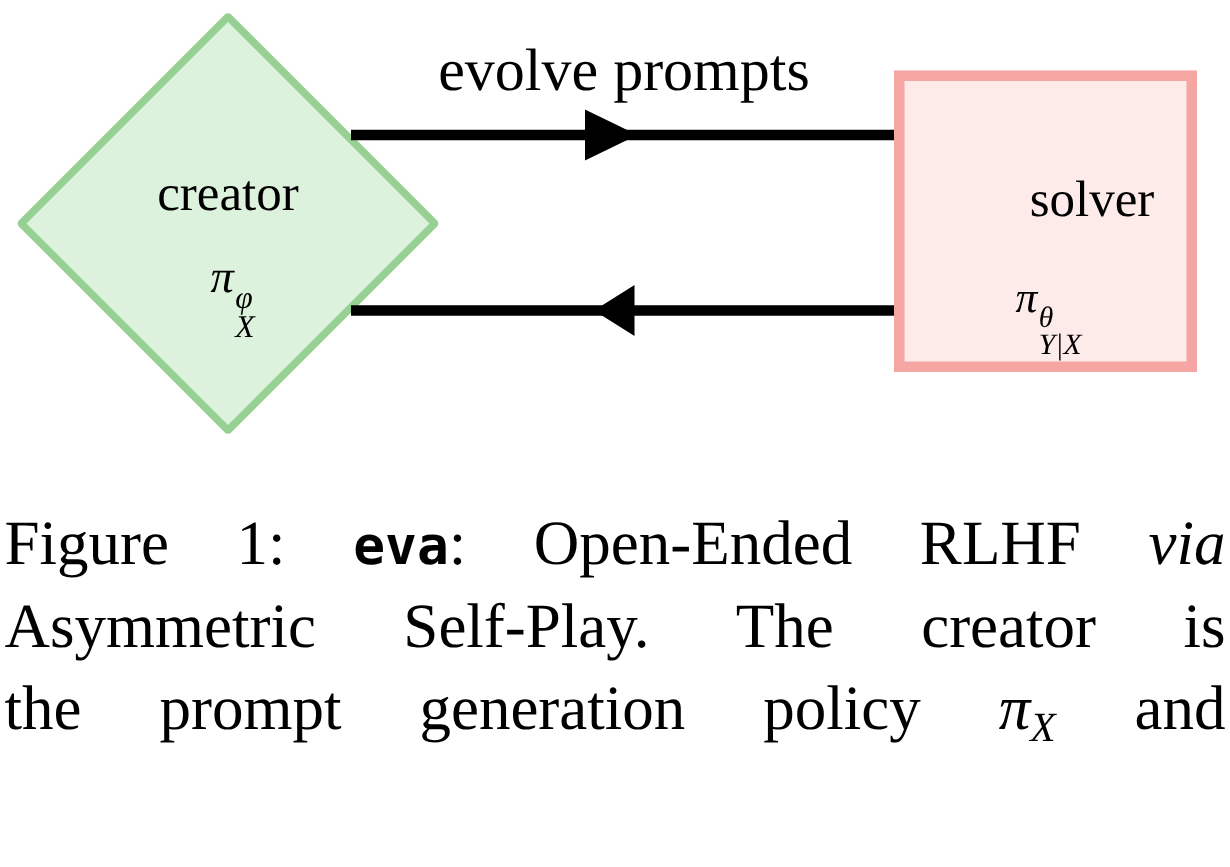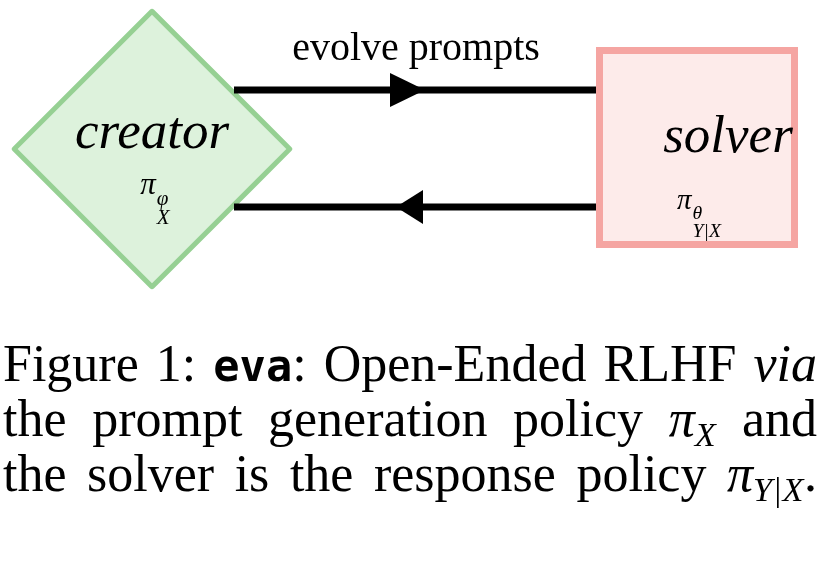--- a/index.html
+++ b/index.html
@@ -34,24 +34,23 @@
   }
   .solver-box {
     position: absolute; left: 596px; top: 47px;
     width: 202px; height: 201px;
     background: var(--solver-fill);
     border: 7px solid var(--solver-border);
   }
   .node-label {
     position: absolute;
     transform: translate(-50%, -50%);
-    font-size: 53px;
+    font-size: 34px;
     line-height: 1;
     white-space: nowrap;
-    font-style: italic;
   }
   .creator-label { left: 152px; top: 130px; }
   .solver-label  { left: 728px; top: 134px; }
 
   .policy {
     position: absolute;
     transform: translate(-50%, -50%);
     font-style: italic;
     white-space: nowrap;
     line-height: 1;
@@ -81,21 +80,21 @@
   }
   .arrow-label.top    { left: 416px; top: 27px; text-align: right; }
   .arrow-label.bottom { left: 409px; top: 222px; }
 
   
   .caption {
     position: absolute;
     left: 0; top: 336px;
     width: 820px;
     padding: 0 3px;
-    font-size: 52px;
+    font-size: 42px;
   }
   .cap-line {
     text-align: justify;
     text-align-last: justify;
     height: 55px;
     line-height: 55px;
     white-space: normal;
   }
   .cap-eva {
     font-family: "DejaVu Sans Mono", "Liberation Mono", monospace;
@@ -146,20 +145,20 @@
           <span>θ</span>
           <span>Y|X</span>
         </span></div>
 
   </div>
 
   <div class="caption">
 
     <div class="cap-line"><span>Figure 1: </span><span class="cap-eva">eva</span><span>: Open-Ended RLHF </span><span class="cap-it">via</span></div>
 
+    <div class="cap-line"><span>Asymmetric Self-Play. </span><span>The creator is</span></div>
 
     <div class="cap-line"><span>the prompt generation policy </span><span class="cap-math"><span>π</span><sub>X</sub></span><span> and</span></div>
 
-    <div class="cap-line"><span>the solver is the response policy </span><span class="cap-math"><span>π</span><sub>Y|X</sub></span><span>.</span></div>
 
   </div>
 
 </div>
 
 </body></html>

